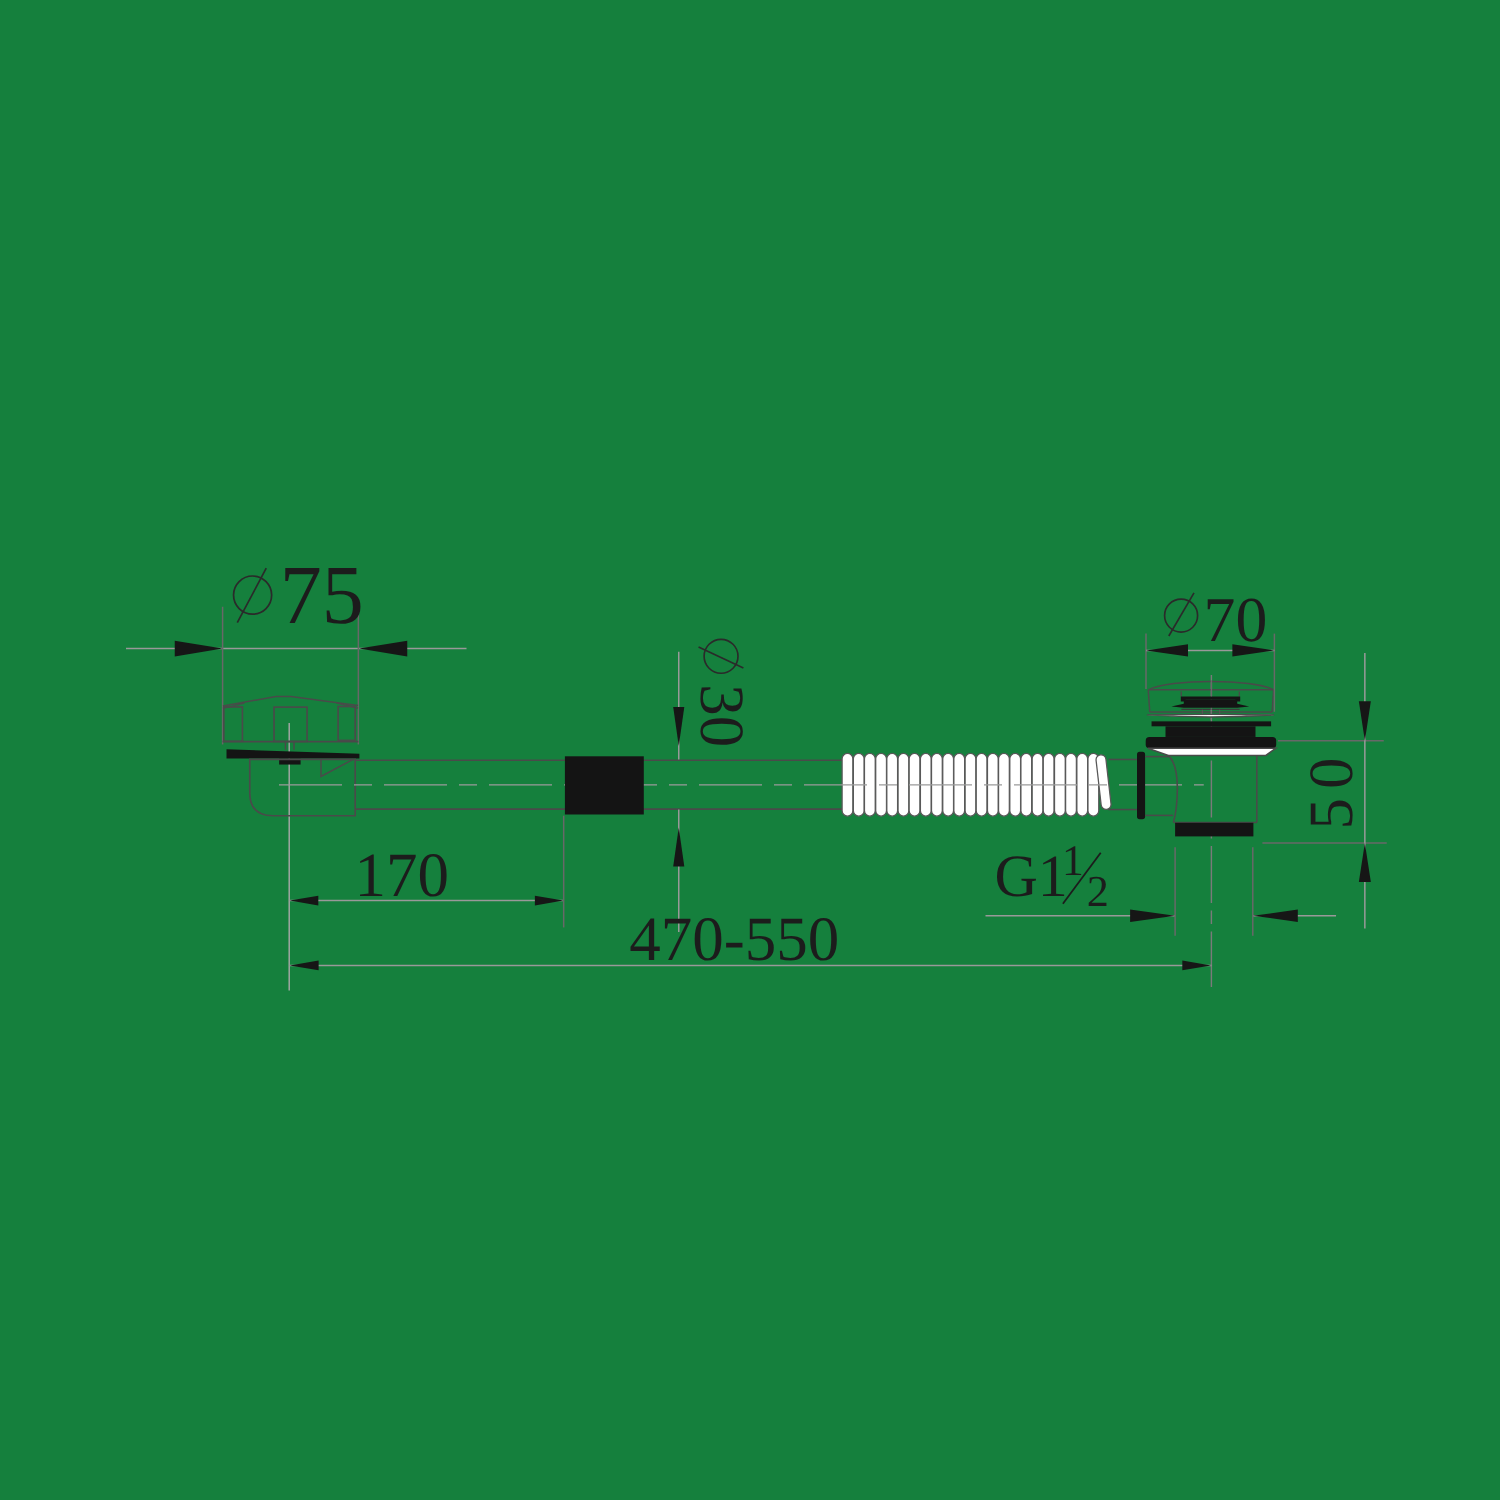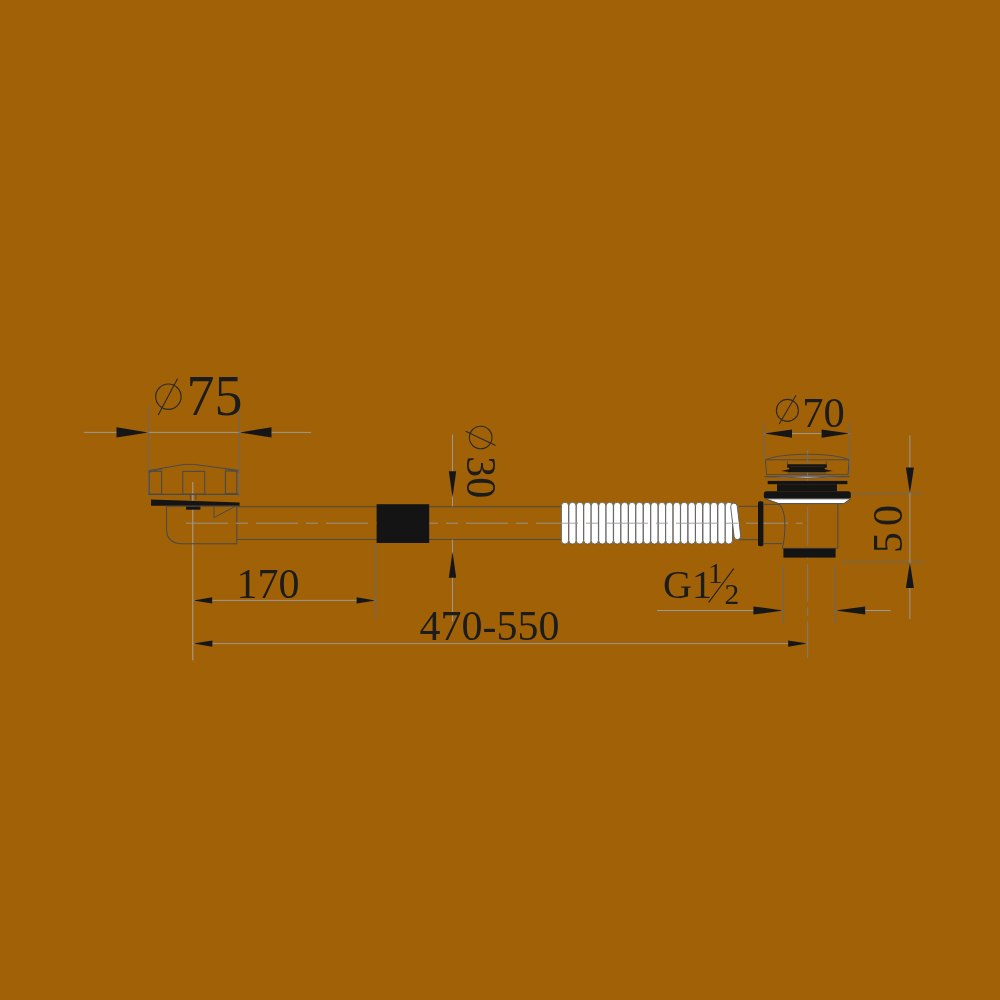--- a/index.html
+++ b/index.html
@@ -1,16 +1,16 @@
 <!DOCTYPE html>
 <html><head>
 <meta charset="utf-8">
 <style>
   html,body{margin:0;padding:0;background:#ffffff;}
-  .page{width:1000px;height:1000px;position:relative;background:#a16207;}
+  .page{width:1000px;height:1000px;position:relative;background:#15803d;}
   svg{position:absolute;top:0;left:0;}
   text{font-family:"Liberation Serif", serif;fill:#1c1c1c;}
 </style>
 </head>
 <body>
 <div class="page">
 <svg width="1000" height="1000" viewBox="0 0 1000 1000" fill="none">
 
   <line x1="192.8" y1="482" x2="192.8" y2="660.3" stroke="#a8a8a8" stroke-width="0.95"></line>
 

